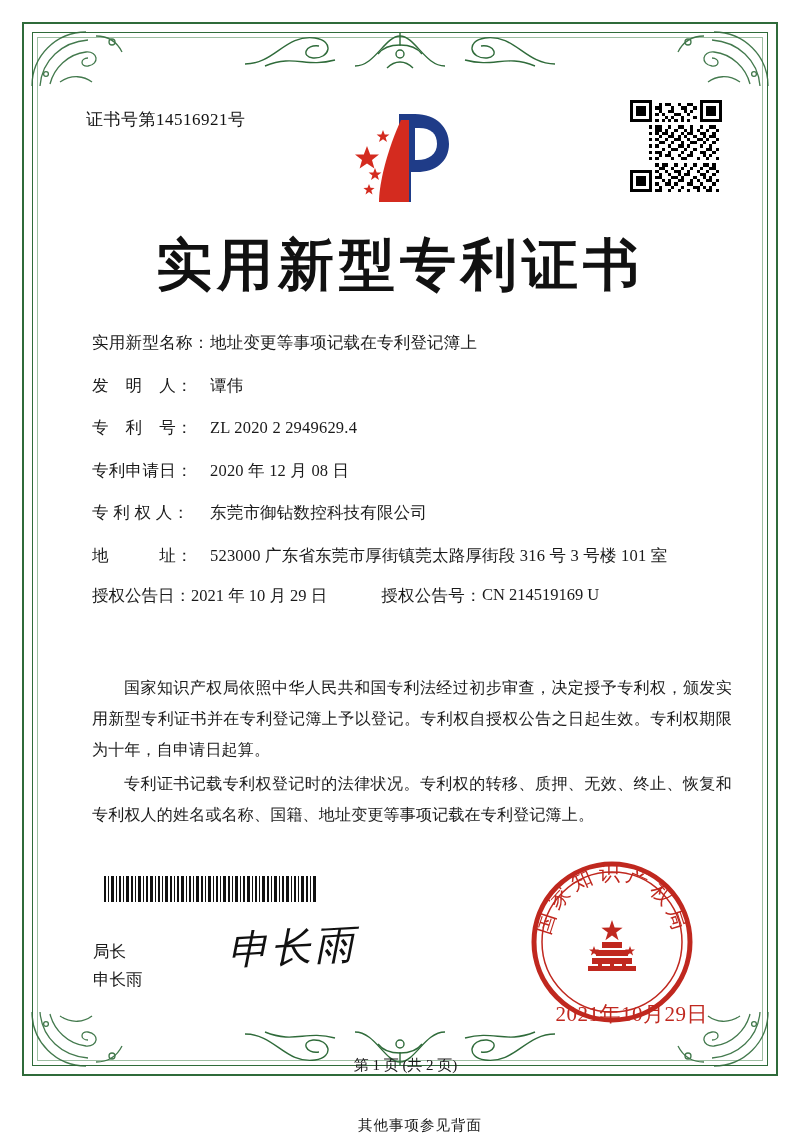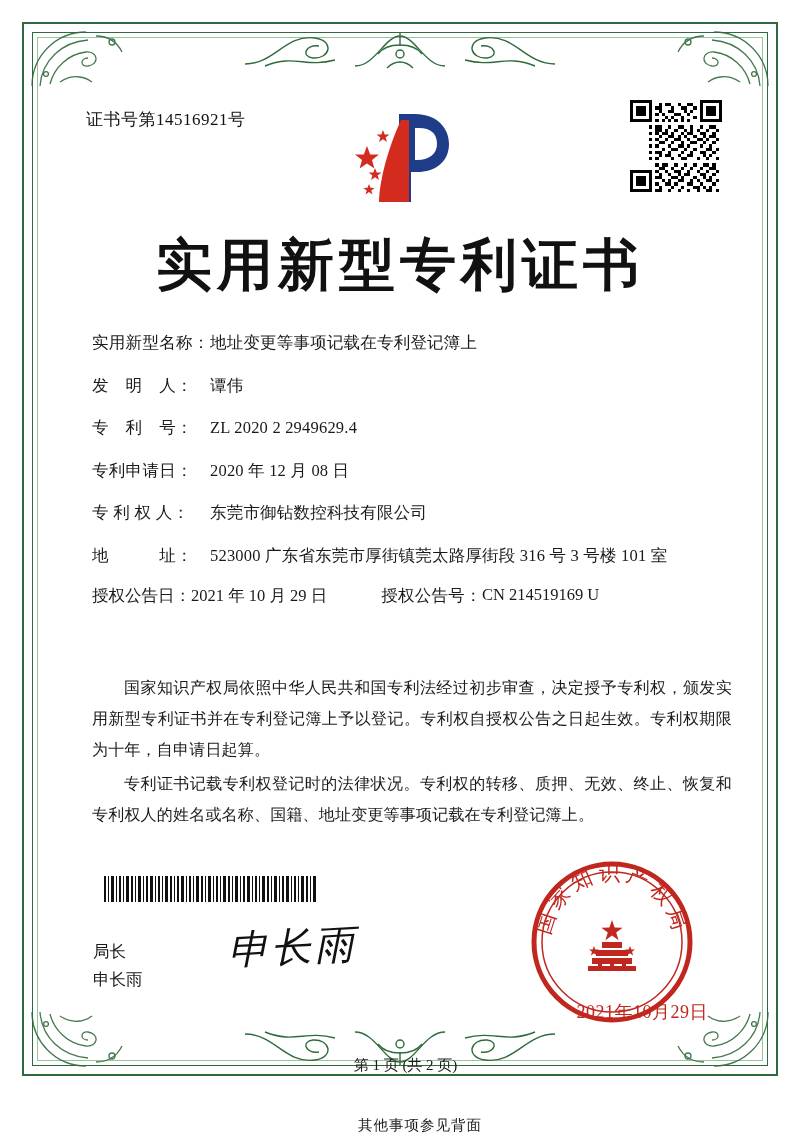--- a/index.html
+++ b/index.html
@@ -166,21 +166,21 @@
 
   
   .seal {
     position: absolute;
     right: 104px; top: 858px;
     width: 168px; height: 168px;
   }
   .seal-date {
     position: absolute;
     right: 92px; top: 1000px;
-    font-size: 18px;
+    font-size: 21px;
     color: #c0281f;
     letter-spacing: .5px;
   }
 
   
   .page-num {
     position: absolute;
     left: 0; right: 0; top: 1056px;
     text-align: center;
     font-size: 15px;

